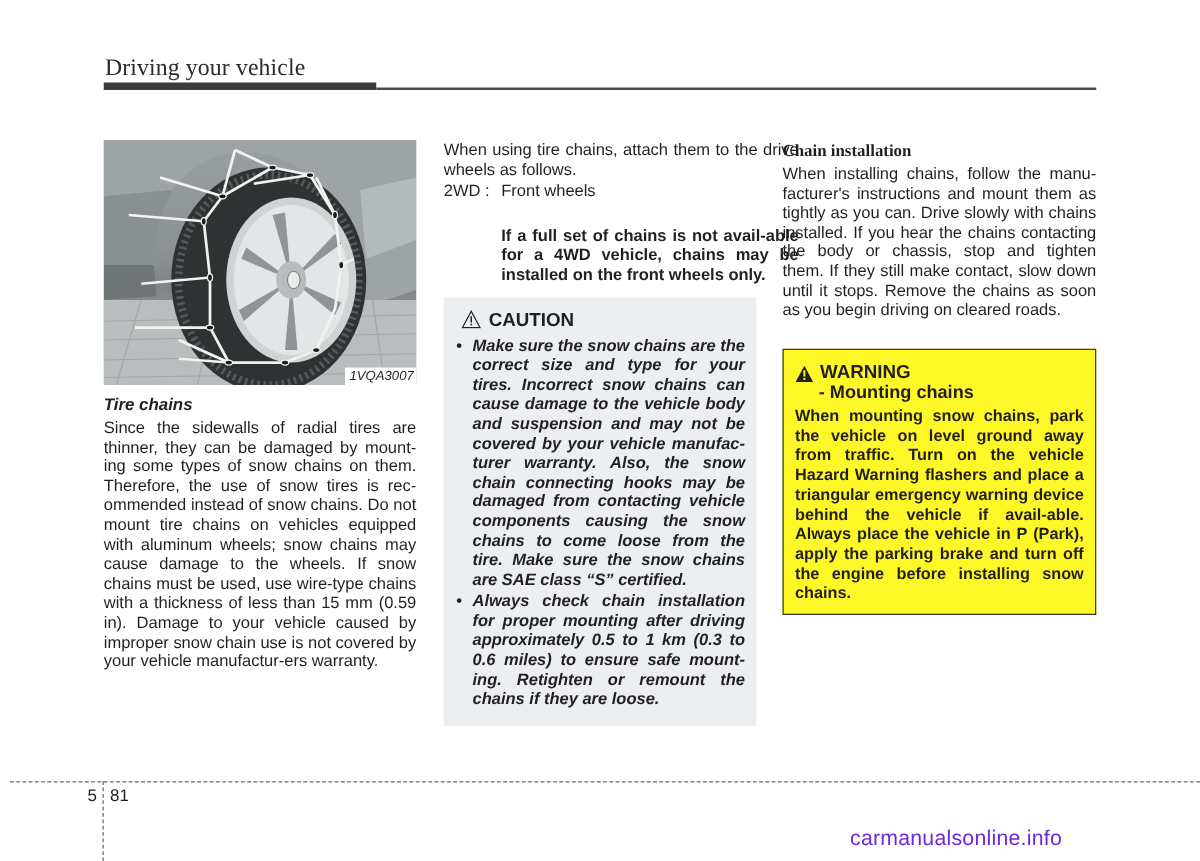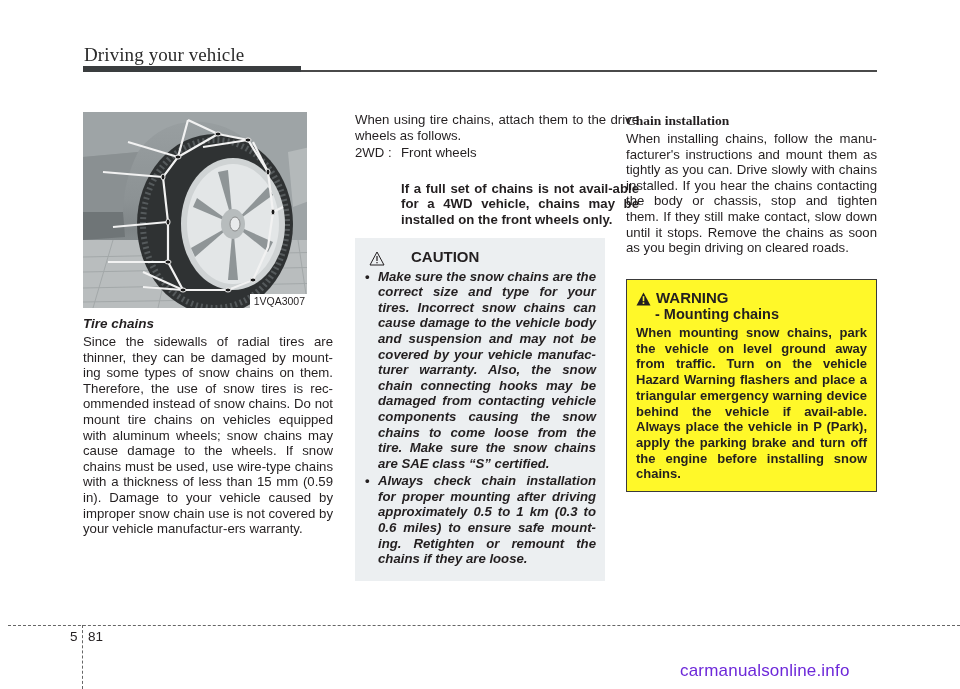--- a/index.html
+++ b/index.html
@@ -16,41 +16,42 @@
     .header-bar-thin {
       position: absolute; left: 301px; top: 70px; width: 576px; height: 2px; background: #4a4a4a;
     }
 
     .col { position: absolute; font-size: 13.2px; line-height: 15.6px; }
     .col1 { left: 83px; top: 112px; width: 250px; }
     .col2 { left: 355px; top: 112px; width: 284px; }
     .col3 { left: 626px; top: 112px; width: 251px; }
 
     .figure {
-      position: relative; width: 224px; height: 196px; overflow: hidden;
+      position: relative; width: 250px; height: 196px; overflow: hidden;
       background: linear-gradient(180deg, #9aa0a2 0%, #8c9294 45%, #7f8587 60%, #a9aeaf 100%);
+      font-style: italic;
     }
     .figure svg { display: block; }
     .fig-label {
       position: absolute; right: 0; bottom: 0; background: #ffffff; color: #231f20;
       font-size: 10.5px; padding: 1px 2px 0 4px; line-height: 13px;
     }
 
     .section-title { font-style: italic; font-weight: bold; font-size: 13.5px; margin-top: 7px; line-height: 17px; }
     .justify { text-align: justify; text-align-last: left; }
     .para { margin-top: 2px; }
 
     .row { display: flex; margin-top: 2px; }
     .row .k { width: 46px; flex-shrink: 0; }
     .indent { padding-left: 46px; margin-top: 20px; font-weight: bold; }
 
     .caution-box {
       margin-top: 10px; background: #eceff1; padding: 10px 9px 12px 10px; width: 250px;
     }
-    .caution-head { display: flex; align-items: flex-end; font-weight: bold; font-size: 15px; line-height: 18px; margin-left: 4px; gap: 20px; }
+    .caution-head { display: flex; align-items: flex-start; font-weight: bold; font-size: 15px; line-height: 18px; margin-left: 4px; }
     .caution-head svg { margin-right: 6px; }
     .bullet-list { list-style: none; margin-top: 3px; }
     .bullet-list li {
       position: relative; padding-left: 13px; font-style: italic; font-weight: bold;
       font-size: 13.2px; line-height: 15.6px; margin-bottom: 2px;
     }
     .bullet-list li .dot { position: absolute; left: 0; top: 0; font-style: normal; }
 
     .sub-title { font-family: "Liberation Serif", serif; font-weight: bold; font-size: 13.5px; line-height: 17px; }
 

